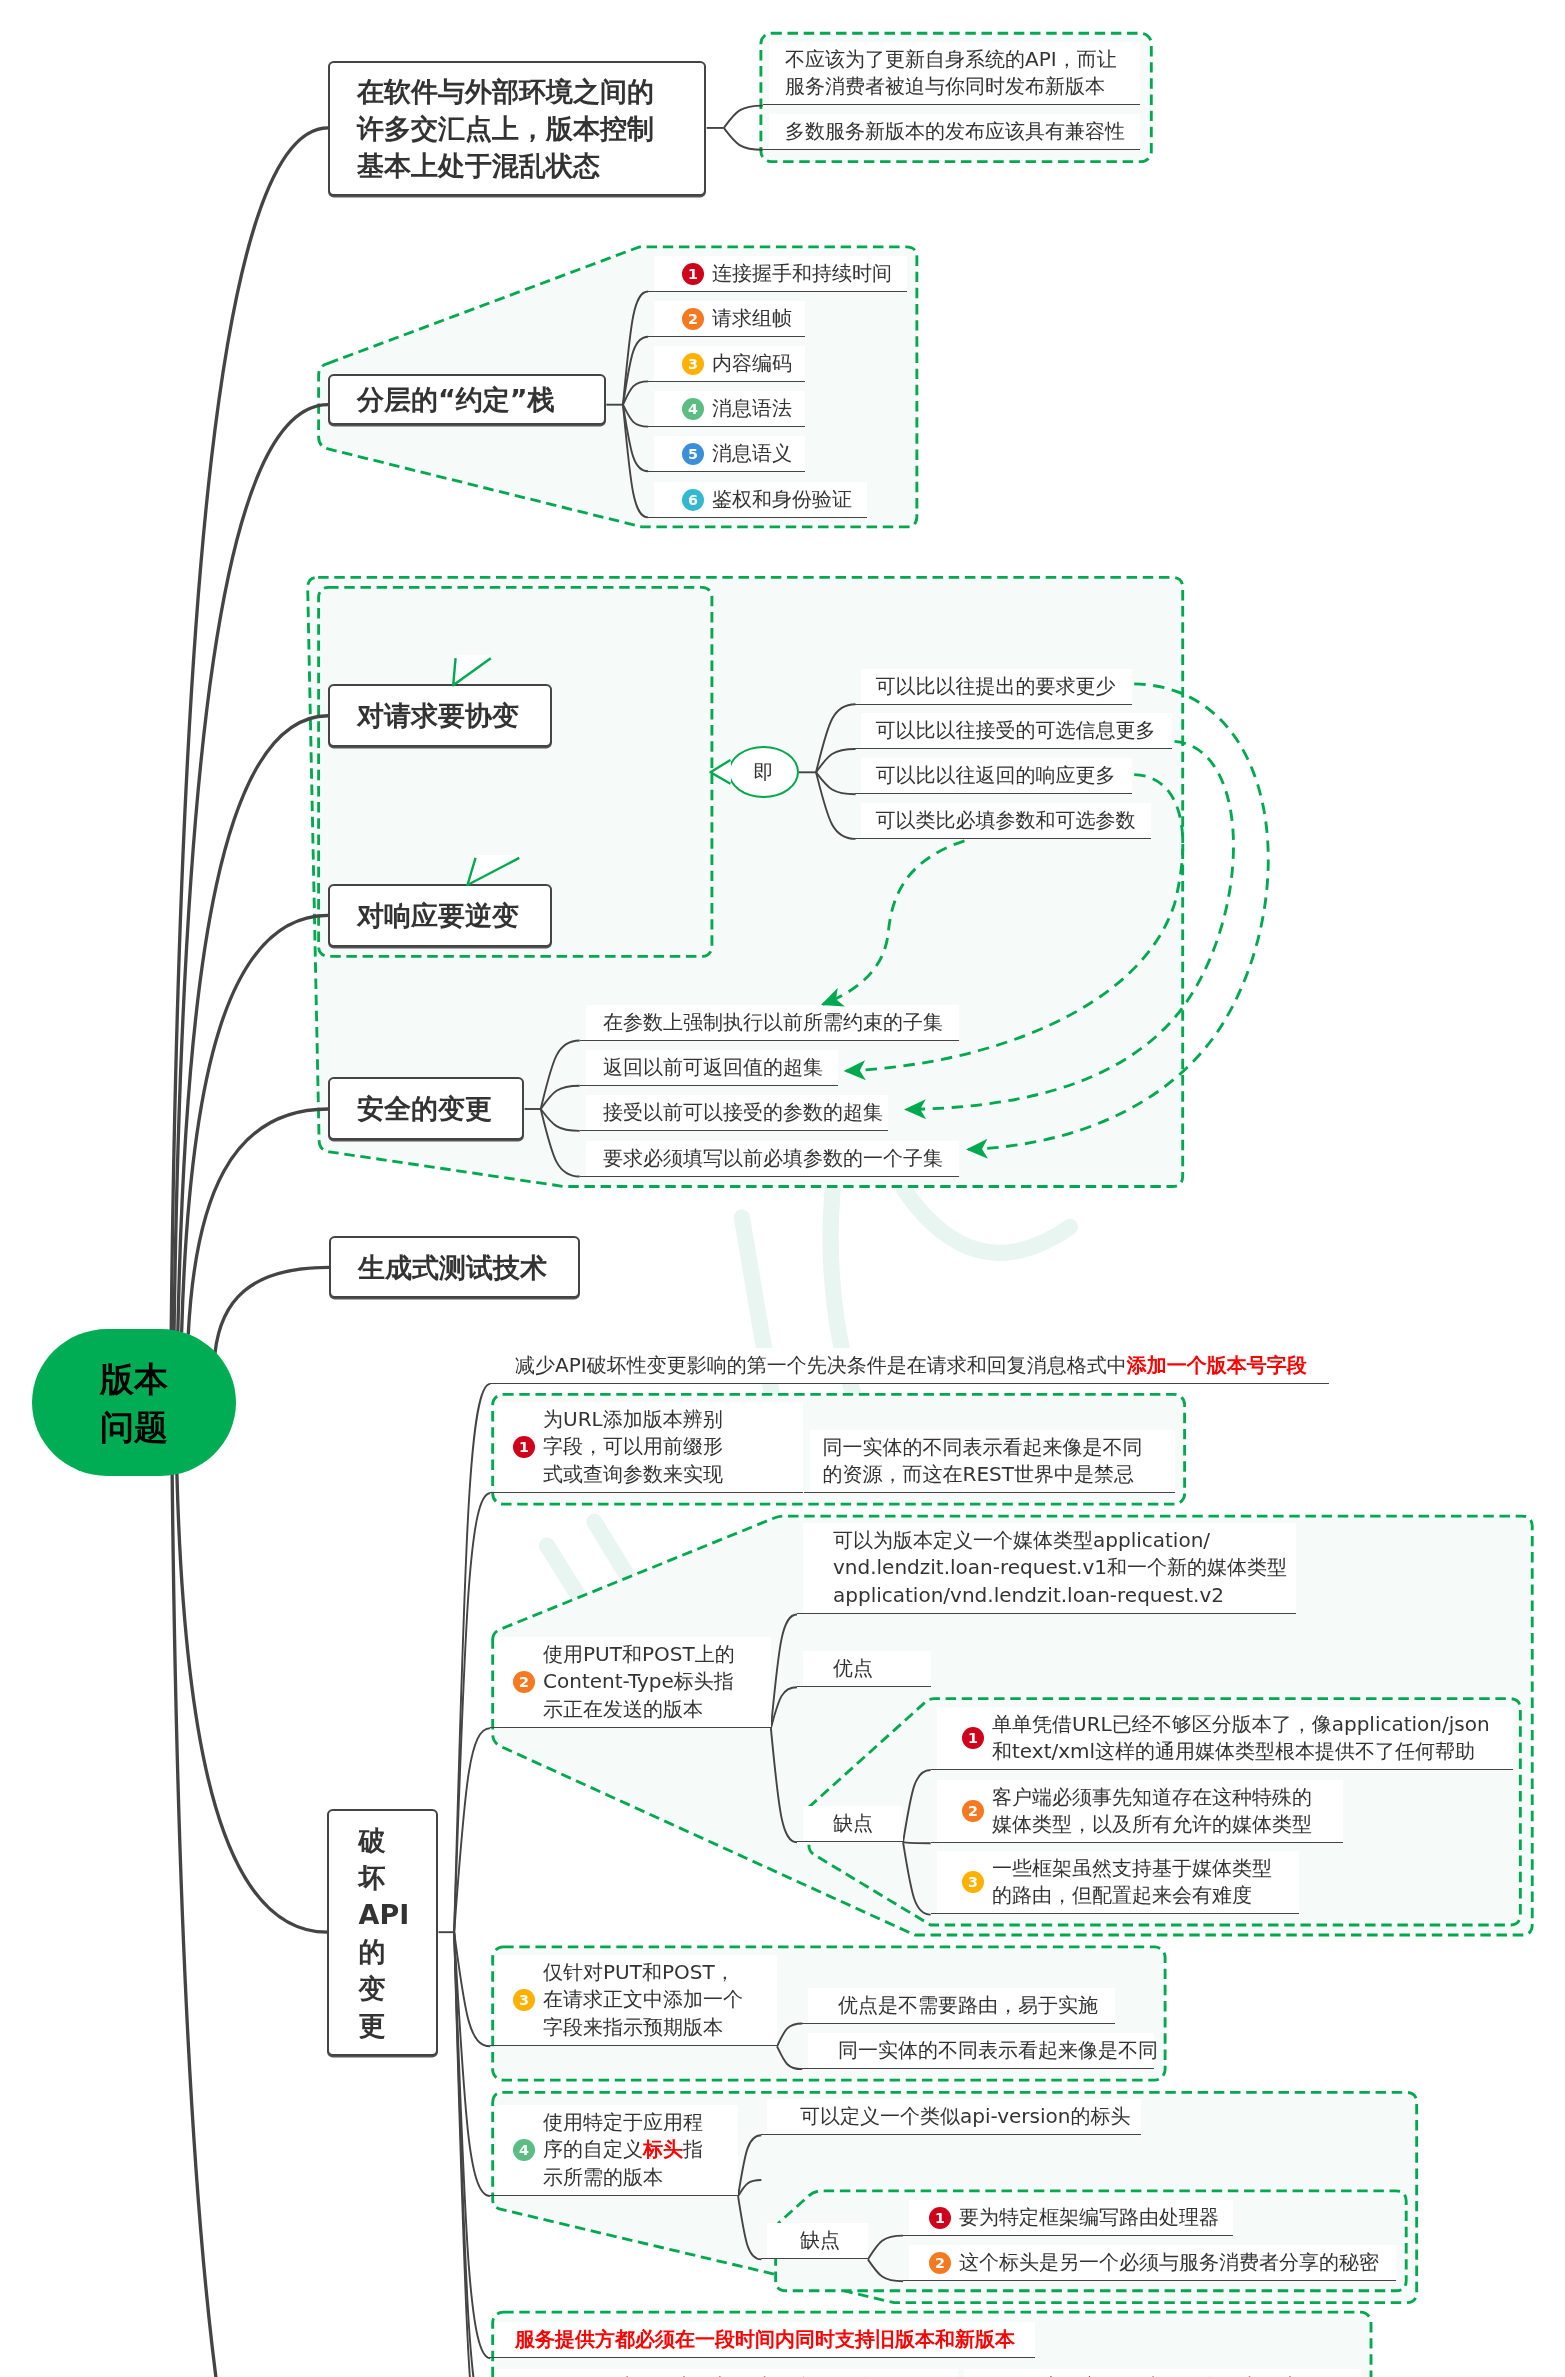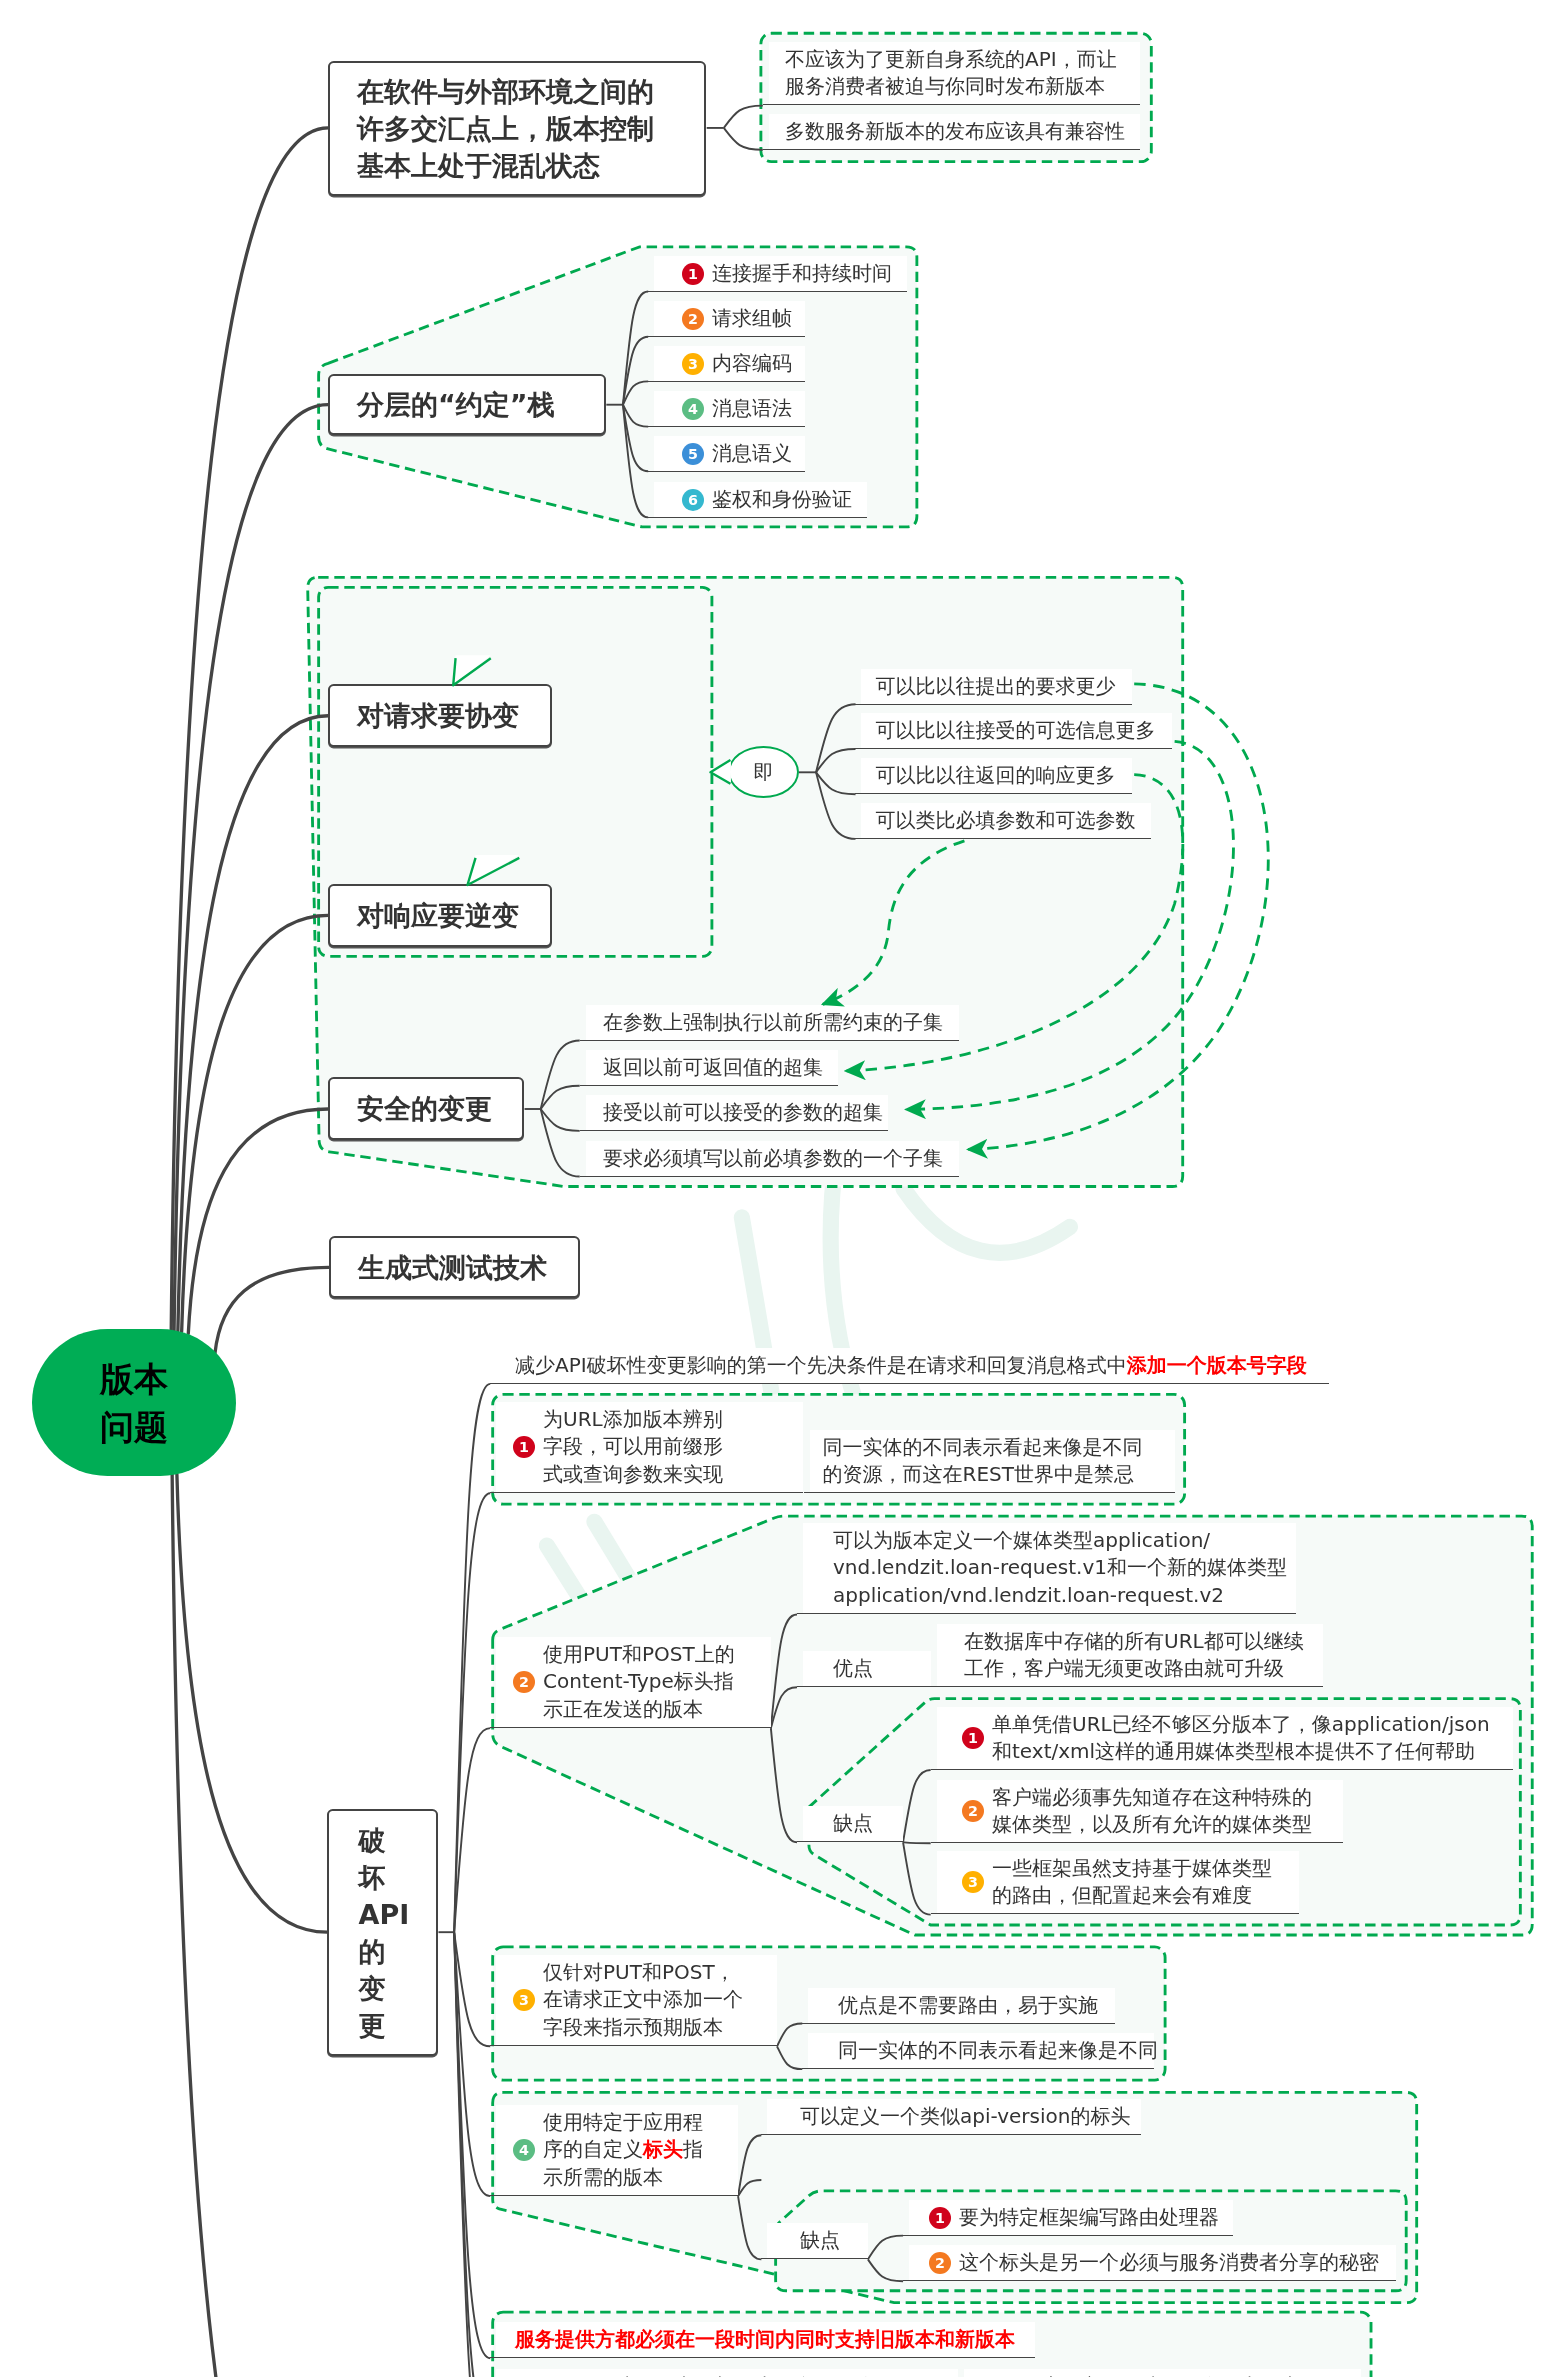--- a/index.html
+++ b/index.html
@@ -161,21 +161,21 @@
     <div>基本上处于混乱状态</div>
   </div>
   <div class="node" style="left:763px;top:42px;width:377px;padding-left:22px">
     <div class="ln">不应该为了更新自身系统的API，而让</div>
     <div class="ln">服务消费者被迫与你同时发布新版本</div>
   </div>
   <div class="node" style="left:763px;top:114px;width:377px;padding-left:22px">
     <div class="ln">多数服务新版本的发布应该具有兼容性</div>
   </div>
 
-  <div class="topic" style="left:328px;top:374px;width:278px;height:61px">
+  <div class="topic" style="left:328px;top:374px;width:278px;height:51px">
     <div>分层的“约定”栈</div>
   </div>
   <div class="node" style="left:648px;top:256px;width:259px;padding-left:64px">
     <span class="num c-red" style="left:34px;top:6.7px">1</span>
     <div class="ln">连接握手和持续时间</div>
   </div>
   <div class="node" style="left:648px;top:301px;width:157px;padding-left:64px">
     <span class="num c-orange" style="left:34px;top:6.7px">2</span>
     <div class="ln">请求组帧</div>
   </div>
@@ -268,24 +268,20 @@
     <div class="ln">Content-Type标头指</div>
     <div class="ln">示正在发送的版本</div>
   </div>
   <div class="node" style="left:797px;top:1523px;width:499px;padding-left:36px">
     <div class="ln">可以为版本定义一个媒体类型application/</div>
     <div class="ln">vnd.lendzit.loan-request.v1和一个新的媒体类型</div>
     <div class="ln">application/vnd.lendzit.loan-request.v2</div>
   </div>
   <div class="node" style="left:797px;top:1651px;width:134px;padding-left:36px">
     <div class="ln">优点</div>
-  </div>
-  <div class="node" style="left:931px;top:1624px;width:392px;padding-left:33px">
-    <div class="ln">在数据库中存储的所有URL都可以继续</div>
-    <div class="ln">工作，客户端无须更改路由就可升级</div>
   </div>
   <div class="node" style="left:797px;top:1806px;width:106px;padding-left:36px">
     <div class="ln">缺点</div>
   </div>
   <div class="node" style="left:931px;top:1707px;width:582px;padding-left:61px">
     <span class="num c-red" style="left:31px;top:20.4px">1</span>
     <div class="ln">单单凭借URL已经不够区分版本了，像application/json</div>
     <div class="ln">和text/xml这样的通用媒体类型根本提供不了任何帮助</div>
   </div>
   <div class="node" style="left:931px;top:1780px;width:412px;padding-left:61px">

